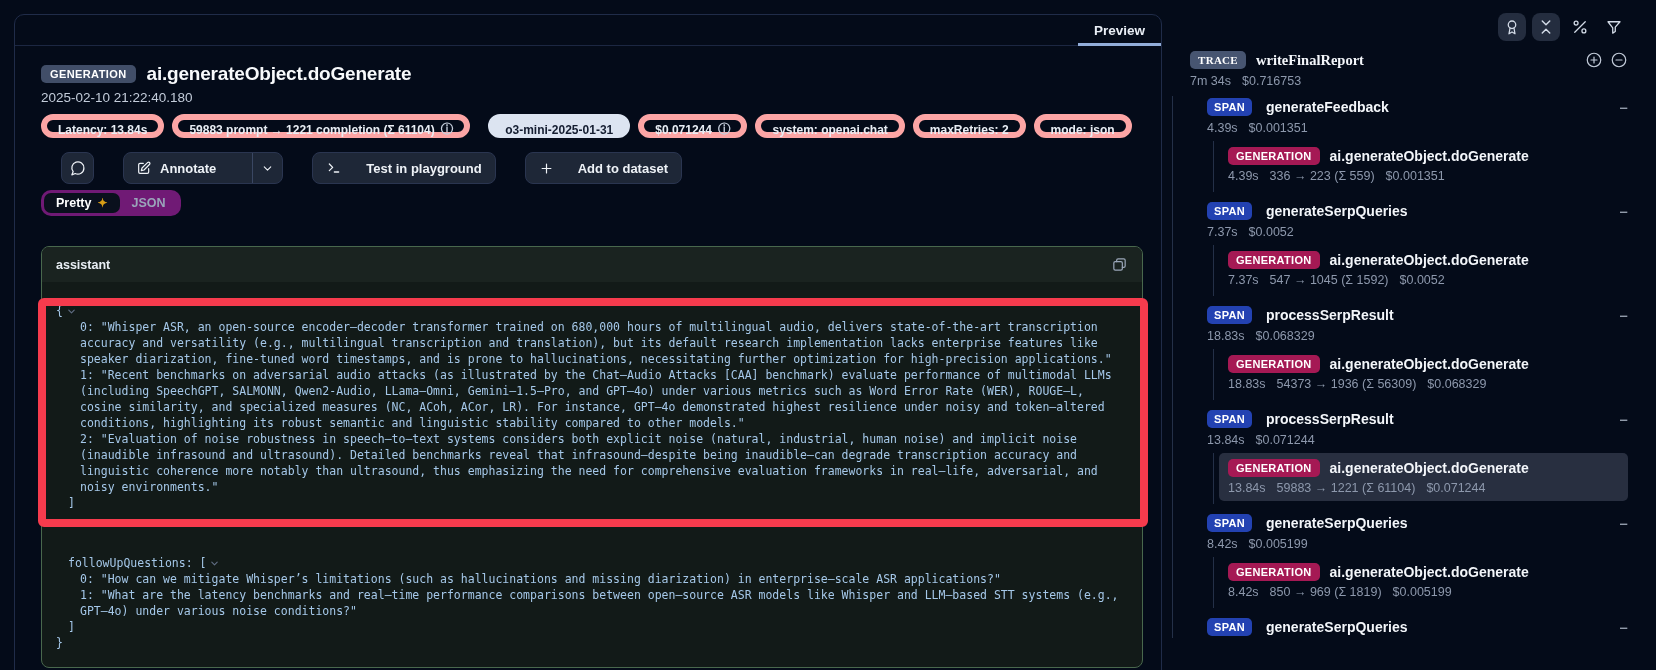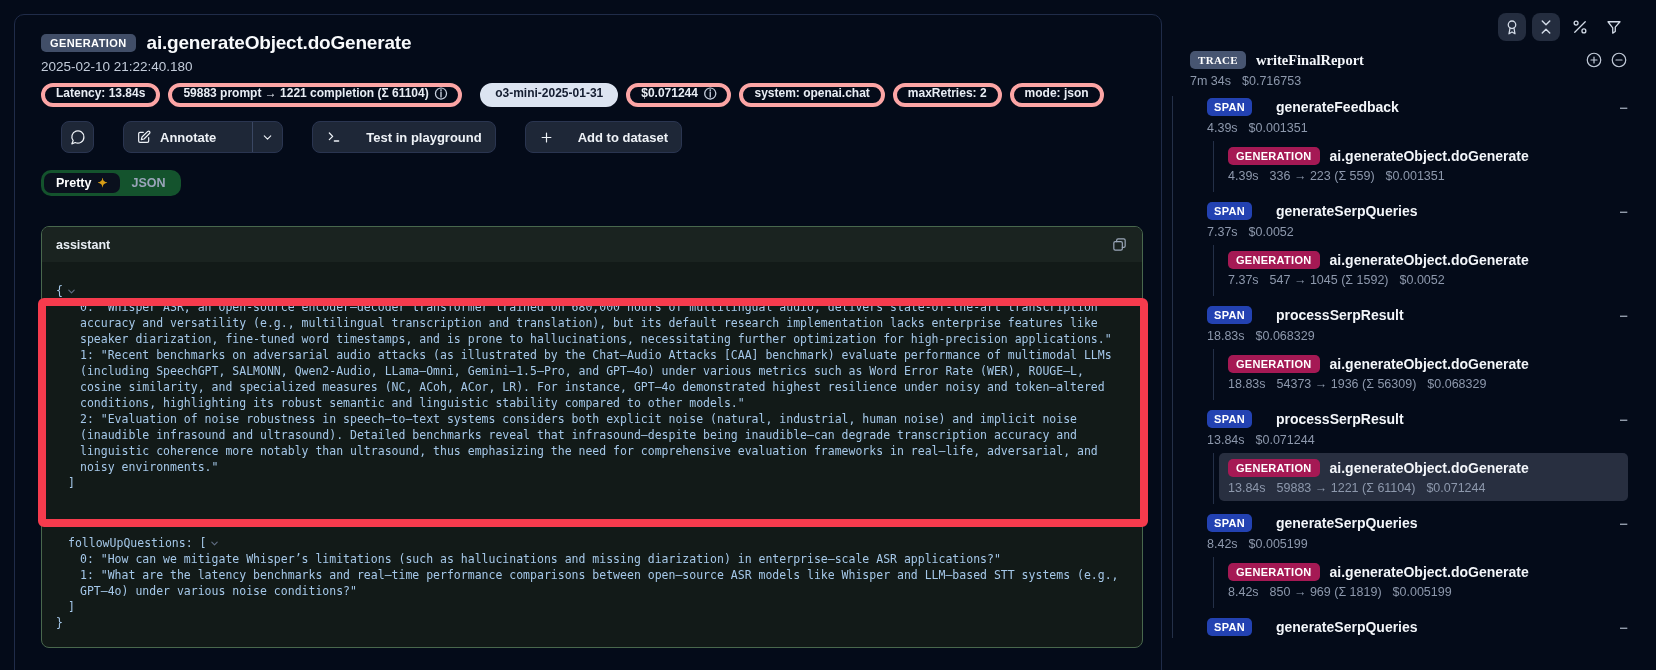--- a/index.html
+++ b/index.html
@@ -14,35 +14,35 @@
   .tab::after { content:""; position:absolute; left:0; right:0; bottom:-1px; height:3px; background:#92add9; }
 
   .card-body { padding:15px 18px 0 26px; position:relative; }
 
   .title-row { display:flex; align-items:center; gap:11px; margin-top:2px; }
   .type-badge { background:#414e68; color:#fff; font-size:11px; font-weight:700; letter-spacing:.4px; padding:3px 9px; border-radius:5px; }
   .page-title { font-size:19px; font-weight:700; color:#f8fafc; letter-spacing:-.2px; }
   .timestamp { margin-top:5px; font-size:13.5px; color:#c3ccda; }
 
   .pills-row { display:flex; align-items:center; gap:8px; margin-top:9px; flex-wrap:nowrap; }
-  .pill { display:inline-flex; align-items:flex-end; gap:6px; padding:3px 11px; height:24px;
-    border:4px solid #fca5a5; border-radius:999px; font-size:12px; font-weight:600; color:#e8edf4; white-space:nowrap; }
+  .pill { display:inline-flex; align-items:flex-start; gap:6px; padding:3px 11px; height:24px;
+    border:6px solid #fca5a5; border-radius:999px; font-size:12px; font-weight:600; color:#e8edf4; white-space:nowrap; }
   .pill.light { background:#dce4f1; border-color:#dce4f1; color:#141d30; }
   .pill.group-start { margin-left:10px; }
   .info-glyph { font-size:12.5px; color:#c6cfdd; line-height:1; }
 
   .actions-row { display:flex; align-items:center; gap:9px; margin-top:14px; }
   .btn { display:inline-flex; align-items:center; gap:24px; height:32px; padding:0 13px;
     background:#1e2737; border:1px solid #2a3550; border-radius:8px; color:#eef2f7; font-size:13px; font-weight:600; cursor:pointer;margin-left:20px; }
   .btn.icon-only { width:33px; padding:0; justify-content:center; }
   .btn.split { padding:0; overflow:hidden; }
   .split-main { display:flex; align-items:center; gap:8px; padding:0 12px; height:100%; }
   .split-caret { width:30px; height:100%; border-left:1px solid #3a4763; display:flex; align-items:center; justify-content:center; }
 
-  .seg-wrap { display:inline-flex; background:#14532d; border-radius:10px; padding:3px; margin-top:17px; }
+  .seg-wrap { display:inline-flex; background:#701a75; border-radius:10px; padding:3px; margin-top:6px; }
   .seg { display:flex; align-items:center; gap:6px; padding:3px 12px; font-size:12.5px; font-weight:700; color:#9aa5ba; border-radius:7px; cursor:pointer; }
   .seg.active { background:#0a101d; color:#ffffff; }
   .sparkle { color:#d99e16; font-size:12px; }
 
   
   .assistant-card { margin-top:30px; width:1102px; border:1px solid #49684d; border-radius:8px; background:#121a18; overflow:hidden; }
   .assistant-head { background:#1a2320; height:35px; padding:0 14px; display:flex; align-items:center; justify-content:space-between; }
   .role-label { font-size:12.5px; font-weight:700; color:#e8eef4; }
   .copy-btn { color:#9aa6b8; display:flex; align-items:center; cursor:pointer; }
   .code-block { padding:21px 14px 16px; font-family:"DejaVu Sans Mono", monospace; font-size:11.5px; line-height:16px; color:#a5c8e9; }
@@ -61,39 +61,42 @@
 
   .trace-row { display:flex; align-items:center; gap:10px; margin-top:10px;font-family:Liberation Serif, serif; }
   .trace-badge { background:#475571; color:#fff; font-size:11px; font-weight:700; letter-spacing:.3px; padding:3px 8px; border-radius:5px; }
   .node-name { font-size:14.5px; font-weight:600; color:#f3f6fa; }
   .trace-actions { margin-left:auto; display:flex; gap:7px; color:#c2cbd9; }
   .trace-actions > span { cursor:pointer; display:flex; }
   .metrics { display:flex; gap:11px; margin-top:5px; font-size:12.5px; color:#8d98ac; }
 
   .trace-tree { margin-left:-18px; border-left:1px solid #243048; padding-left:34px; margin-top:8px; }
   .span-block { }
-  .span-row { display:flex; align-items:center; gap:24px; margin-top:8px; height:22px; cursor:pointer; }
+  .span-row { display:flex; align-items:center; gap:14px; margin-top:8px; height:22px; cursor:pointer; }
   .span-badge { background:#2342b2; color:#fff; font-size:11px; font-weight:700; letter-spacing:.3px; padding:3px 7px; border-radius:5px; }
   .span-name { font-size:14px; font-weight:600; color:#f3f6fa; }
   .collapse-minus { margin-left:auto; color:#b9c2d2; font-size:15px; line-height:1; cursor:pointer; }
   .span-metrics { margin-top:3px; }
   .gen-block { margin:6px 0 3px 6px; border-left:1px solid #243048; padding-left:14px; padding-bottom:3px; }
   .gen-inner { border-radius:5px; padding:6px 9px; margin-left:-9px; cursor:pointer; }
   .gen-inner.selected { background:#282f40; }
   .gen-row { display:flex; align-items:center; gap:10px; }
   .gen-badge { background:#a51954; color:#fff; font-size:11px; font-weight:700; letter-spacing:.3px; padding:3px 8px; border-radius:5px; }
   .gen-name { font-size:14px; font-weight:600; color:#f3f6fa; }
   .gen-metrics { margin-top:4px; }
 
   svg { display:block; }
 </style>
 </head>
 <body>
 
 <div class="main-card">
+  <div class="tab-row">
+    <div class="tab">Preview</div>
+  </div>
   <div class="card-body">
     <div class="title-row">
       <span class="type-badge">GENERATION</span>
       <span class="page-title">ai.generateObject.doGenerate</span>
     </div>
     <div class="timestamp">2025-02-10 21:22:40.180</div>
 
     <div class="pills-row">
   <span class="pill">
     <span>Latency: 13.84s</span>

